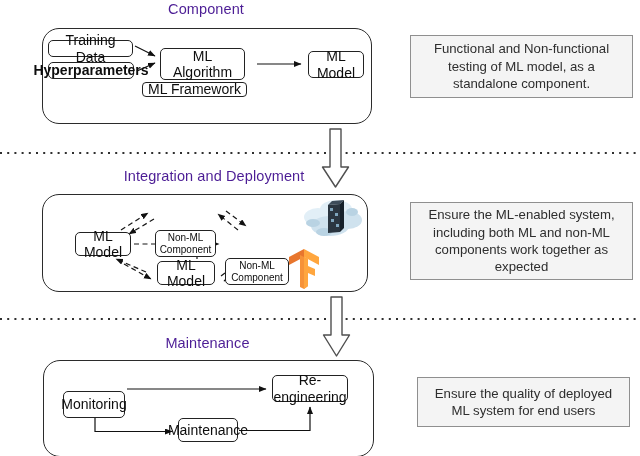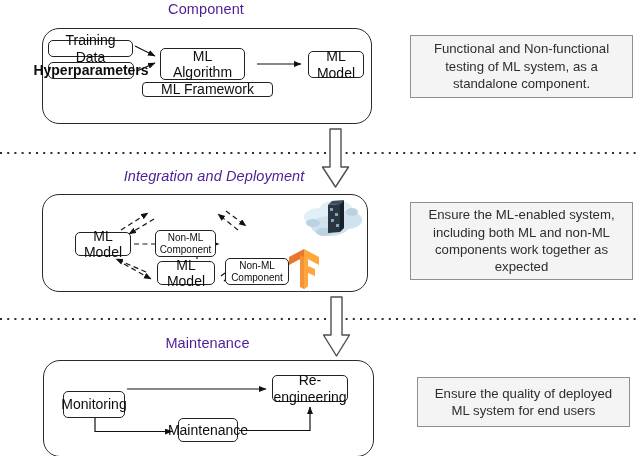--- a/index.html
+++ b/index.html
@@ -78,26 +78,26 @@
     </g>
   </svg>
 
   <div class="sec-title" style="left:42px;top:1px;width:328px;">Component</div>
 
   <div class="container-rect" style="left:42px;top:28px;width:328px;height:94px;"></div>
 
   <div class="node" style="left:48px;top:40px;width:85px;height:17px;">Training Data</div>
   <div class="node" style="left:48px;top:62px;width:86px;height:17px;font-weight:bold;">Hyperparameters</div>
   <div class="node" style="left:160px;top:48px;width:85px;height:32px;">ML Algorithm</div>
-  <div class="node" style="left:142px;top:82px;width:131px;height:15px;border-radius:4px;">ML Framework</div>
+  <div class="node" style="left:142px;top:82px;width:105px;height:15px;border-radius:4px;">ML Framework</div>
   <div class="node" style="left:308px;top:51px;width:56px;height:27px;">ML Model</div>
 
-  <div class="note" style="left:410px;top:35px;width:223px;height:63px;">Functional and Non-functional testing of ML system, as a standalone component.</div>
+  <div class="note" style="left:410px;top:35px;width:223px;height:63px;">Functional and Non-functional testing of ML model, as a standalone component.</div>
 
-  <div class="sec-title" style="left:52px;top:168px;width:324px;font-style:italic;">Integration and Deployment</div>
+  <div class="sec-title" style="left:52px;top:168px;width:324px;">Integration and Deployment</div>
 
   <div class="container-rect" style="left:42px;top:194px;width:324px;height:96px;"></div>
 
   <div class="node" style="left:75px;top:232px;width:56px;height:24px;">ML Model</div>
   <div class="node small" style="left:155px;top:202px;width:61px;height:27px;">Non-ML Component</div>
   <div class="node small" style="left:225px;top:230px;width:64px;height:27px;">Non-ML Component</div>
   <div class="node" style="left:157px;top:261px;width:58px;height:24px;">ML Model</div>
 
   <div class="icon-wrap" style="left:300px;top:196px;width:64px;height:48px;">
     <svg width="64" height="48" viewBox="0 0 64 48">

